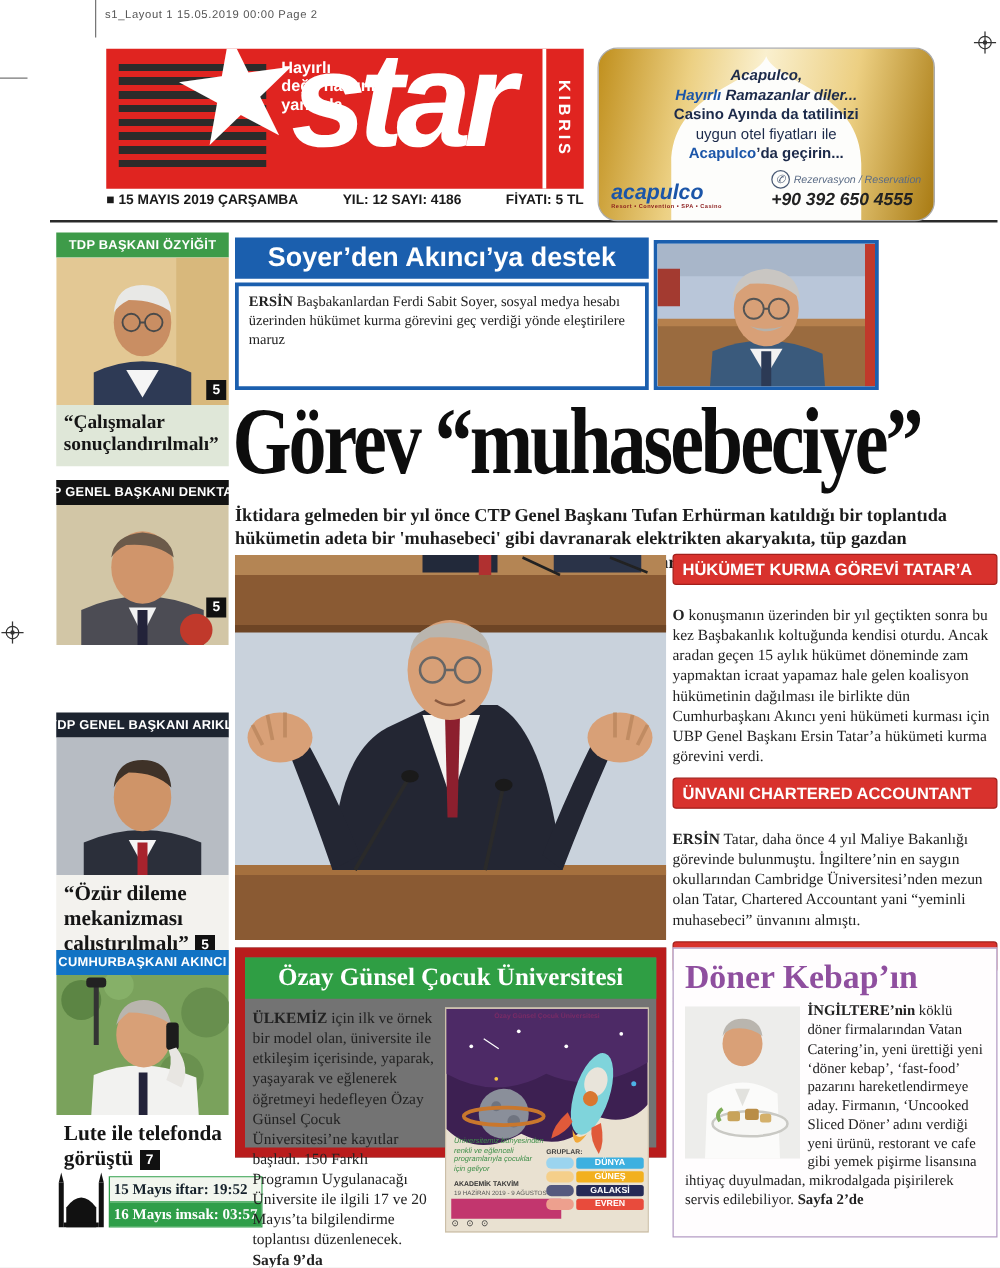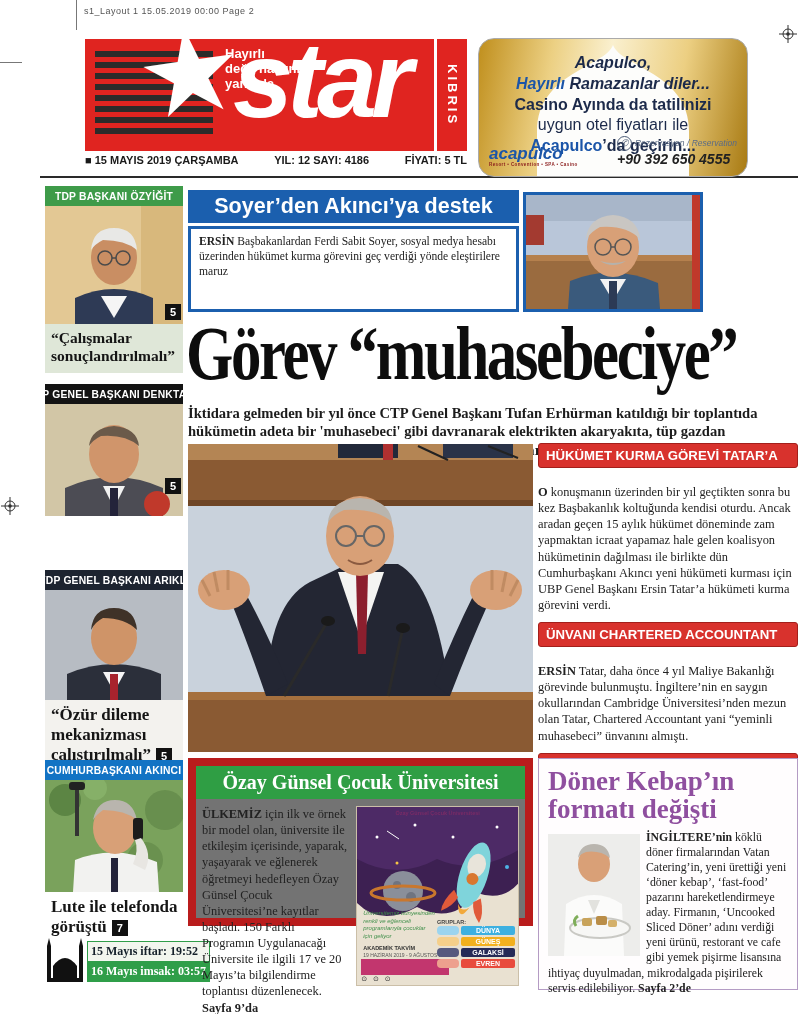--- a/index.html
+++ b/index.html
@@ -25,21 +25,21 @@
     display:flex;align-items:center;justify-content:center;}
   .kibris span{writing-mode:vertical-rl;color:#fff;font-weight:bold;font-size:13px;letter-spacing:3px;}
   .dateline{left:85px;top:154px;width:382px;display:flex;justify-content:space-between;
     font-size:11px;font-weight:bold;color:#1a1a1a;}
   .headrule{left:40px;top:176px;width:758px;height:2px;background:#2a2a2a;}
 
   
   .ad{left:478px;top:38px;width:268px;height:137px;border-radius:16px;border:1px solid #aaa;
     background:linear-gradient(100deg,#c08f1d,#ecd083 26%,#faf0cf 46%,#eccf82 72%,#a87a12);overflow:hidden;}
   .ad svg{position:absolute;left:0;top:0;}
-  .ad-text{position:absolute;left:34px;top:14px;width:200px;text-align:center;font-size:16px;
+  .ad-text{position:absolute;left:34px;top:14px;width:200px;text-align:center;font-size:12px;
     color:#1c2a4a;line-height:1.3;}
   .ad-text .it{font-style:italic;font-weight:bold;}
   .ad-text .blue{color:#1b55a8;}
   .ad-bottom{position:absolute;left:10px;bottom:9px;width:248px;display:flex;align-items:flex-end;justify-content:space-between;}
   .aclogo{font-weight:bold;font-style:italic;font-size:17px;color:#1b55a8;position:relative;line-height:1;}
   .aclogo .sun{position:absolute;left:34px;top:-8px;width:20px;height:20px;border-radius:50%;
     background:radial-gradient(#ffd24d,#f08c1e);z-index:-1;}
   .aclogo-sub{font-size:4.5px;color:#8a1c1c;font-weight:bold;letter-spacing:.4px;}
   .ad-res{font-size:8.5px;color:#5a6b85;font-style:italic;text-align:left;}
   .ad-phone{font-size:14px;font-weight:bold;font-style:italic;color:#222;}
@@ -403,21 +403,20 @@
               <span class="glabel" style="background:#e84b3c;">EVREN</span>
             </div>
         </div>
       </div>
     </div>
   </div>
 
   <div class="abs donerbox">
     <div class="doner-title">
       <div>Döner Kebap’ın</div>
-      <div>formatı değişti</div>
     </div>
     <div class="doner-body">
       <svg class="chef" viewBox="0 0 92 122">
         <rect width="92" height="122" fill="#ededeb"></rect>
         <ellipse cx="46" cy="30" rx="16" ry="18" fill="#d9a077"></ellipse>
         <path d="M30,24 Q32,10 46,10 Q60,10 62,24 Q52,16 38,18 Q32,20 30,24 Z" fill="#b9b5ae"></path>
         <path d="M16,122 L18,70 Q46,52 74,70 L76,122 Z" fill="#fbfbfa"></path>
         <path d="M40,66 L52,66 L46,80 Z" fill="#e2e2de"></path>
         <ellipse cx="52" cy="94" rx="30" ry="10" fill="#f7f7f5" stroke="#c9c9c4" stroke-width="2"></ellipse>
         <rect x="34" y="84" width="10" height="8" rx="2" fill="#c8a35a"></rect>

